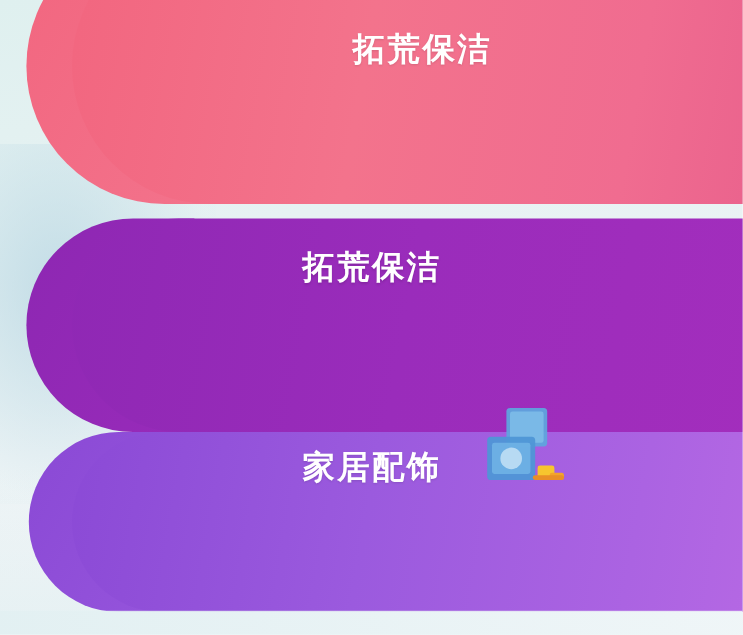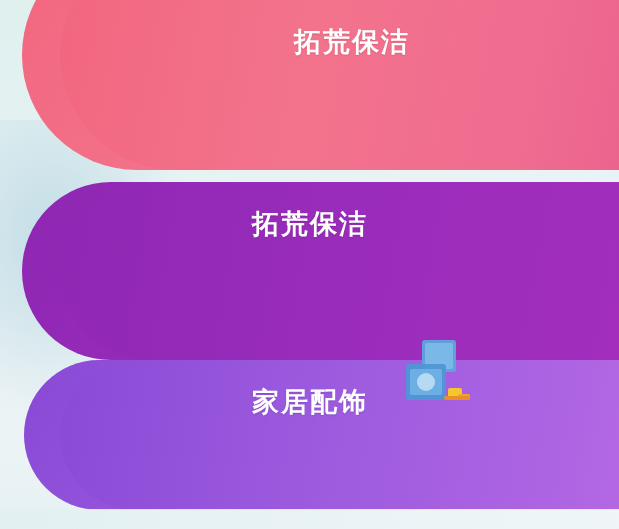--- a/index.html
+++ b/index.html
@@ -128,21 +128,21 @@
     top: 24px;
     width: 400px;
   }
   #purple-block {
     left: 52px;
     top: 206px;
     width: 516px;
   }
   #violet-block {
     left: 52px;
-    top: 384px;
+    top: 372px;
     width: 516px;
   }
 
   
   .appliance {
     position: absolute;
     left: 392px;
     top: 336px;
     width: 92px;
     height: 74px;

